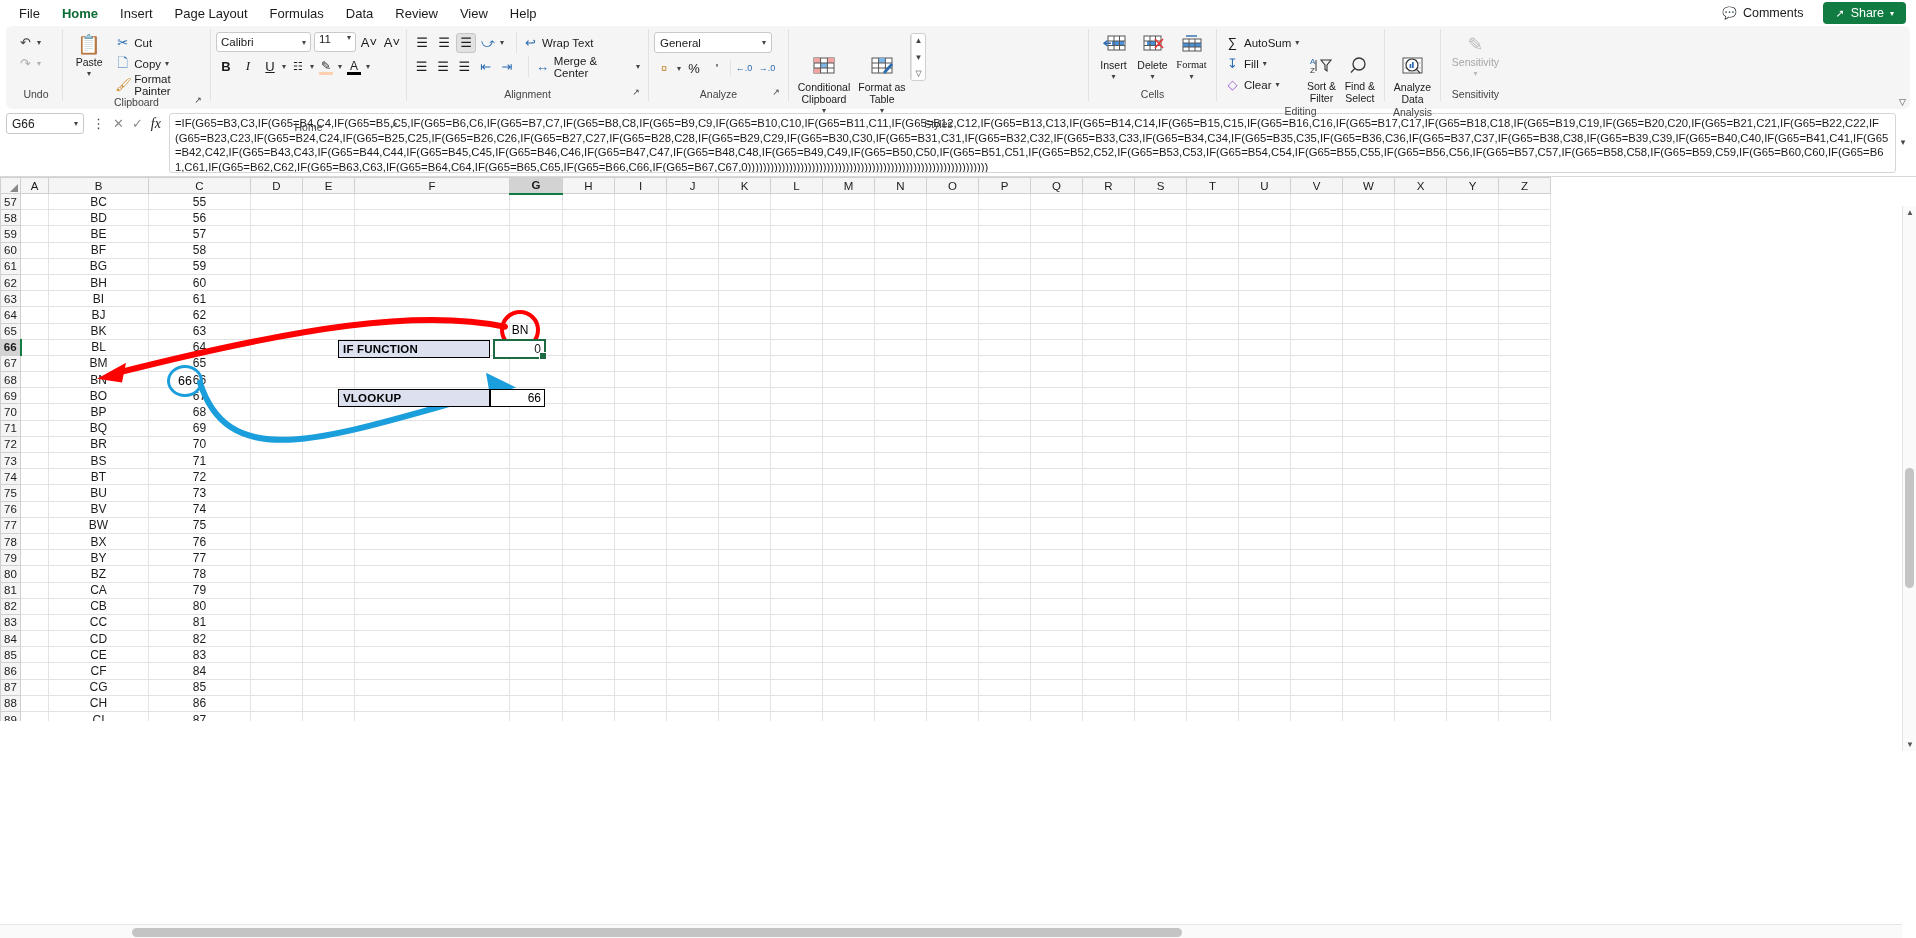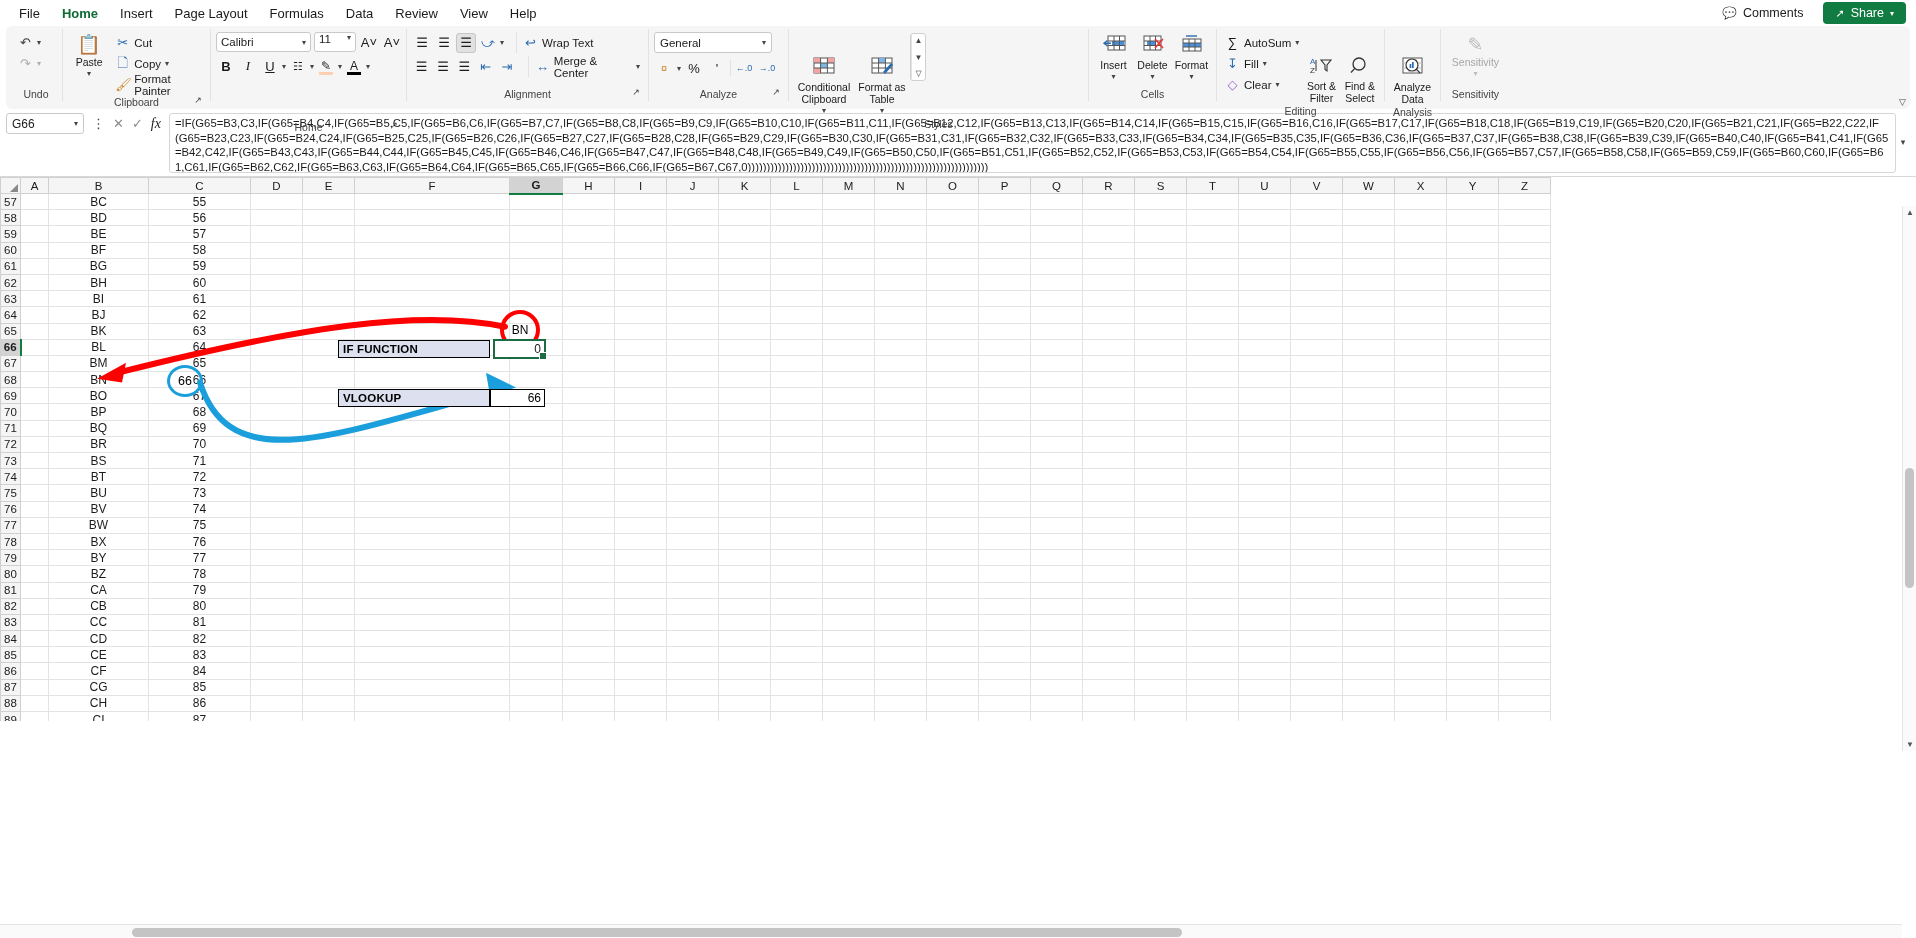--- a/index.html
+++ b/index.html
@@ -411,21 +411,21 @@
           <svg width="24" height="20" viewBox="0 0 24 20">
             <rect x="3" y="2" width="17" height="14" fill="#fff" stroke="#555"></rect>
             <rect x="6" y="7" width="9" height="4.5" fill="#4a90d9"></rect>
             <path d="M3 7h17M3 11.5h17M9 2v14M14.5 2v14" stroke="#555" fill="none"></path>
             <path d="M14 5l8 9M22 5l-8 9" stroke="#e33" stroke-width="1.6"></path>
           </svg>
         </span>
         <span>Delete</span>
         <span class="cb">▾</span>
       </div>
-      <div class="bigbtn" style="width:42px;">
+      <div class="bigbtn" style="width:42px;font-family:Liberation Serif, serif;">
         <span class="gl">
           <svg width="24" height="20" viewBox="0 0 24 20">
             <path d="M6 2h11" stroke="#2b6cb0" stroke-width="1.4"></path>
             <rect x="3" y="5" width="18" height="12" fill="#fff" stroke="#555"></rect>
             <rect x="3" y="9" width="18" height="4" fill="#4a90d9"></rect>
             <path d="M3 9h18M3 13h18M9 5v12M15 5v12" stroke="#555" fill="none"></path>
           </svg>
         </span>
         <span>Format</span>
         <span class="cb">▾</span>

